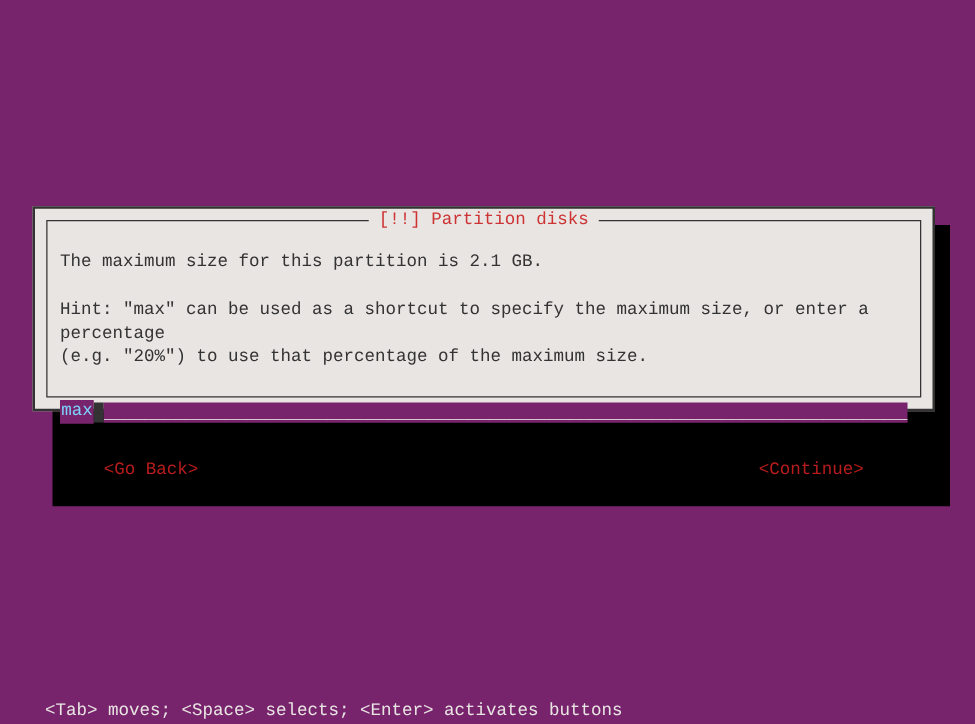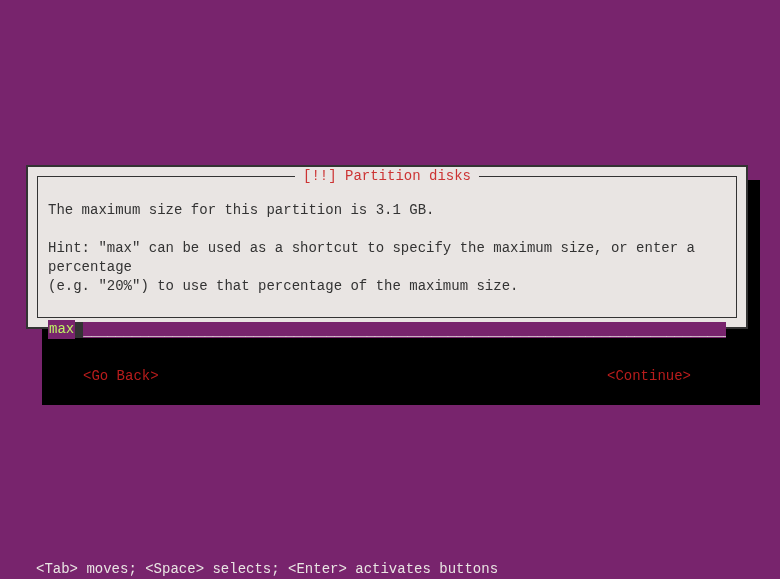--- a/index.html
+++ b/index.html
@@ -59,21 +59,21 @@
     .dialog-text {
       white-space: pre-wrap;
     }
     .input-line {
       margin-top: 6px;
       display: flex;
       align-items: center;
     }
     .input-value {
       background: #78246d;
-      color: #bef264;
+      color: #7dd3fc;
       padding: 0 1px;
     }
     .input-cursor {
       background: #333;
       color: #333;
       display: inline-block;
       width: 8px;
       height: 16px;
     }
     .input-rest {
@@ -106,21 +106,21 @@
   </style>
 </head>
 <body>
 
 <div class="dialog-shadow"></div>
 
 <div class="dialog">
   <div class="dialog-border">
     <div class="dialog-title">[!!] Partition disks</div>
     <div class="dialog-content">
-      <div class="dialog-text">The maximum size for this partition is 3.1 GB.</div>
+      <div class="dialog-text">The maximum size for this partition is 2.1 GB.</div>
       <br>
       <div class="dialog-text">Hint: "max" can be used as a shortcut to specify the maximum size, or enter a percentage</div>
       <div class="dialog-text">(e.g. "20%") to use that percentage of the maximum size.</div>
       <br>
       <div class="input-line">
         <span class="input-value">max</span>
           <span class="input-cursor"></span>
           <span class="input-rest">________________________________________________________________________________________</span>
       </div>
       <div class="button-row">

